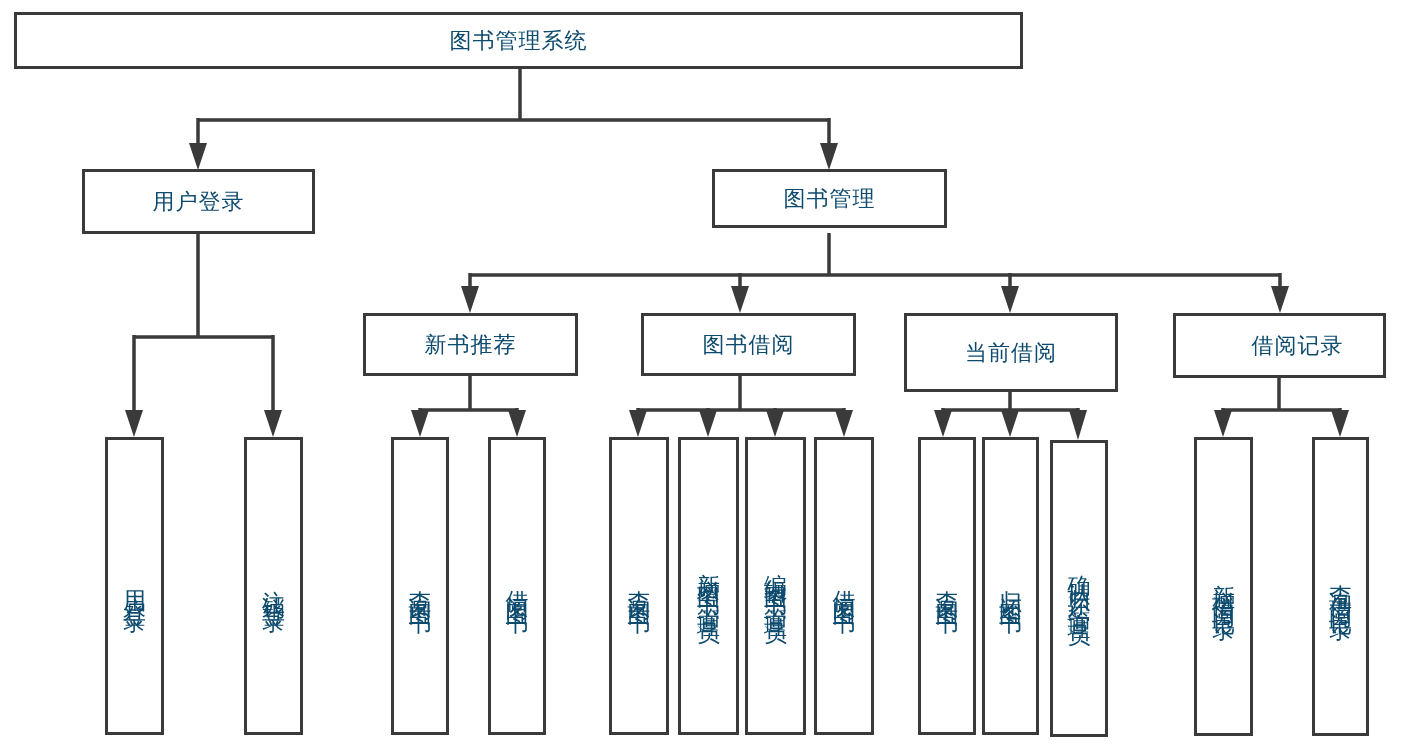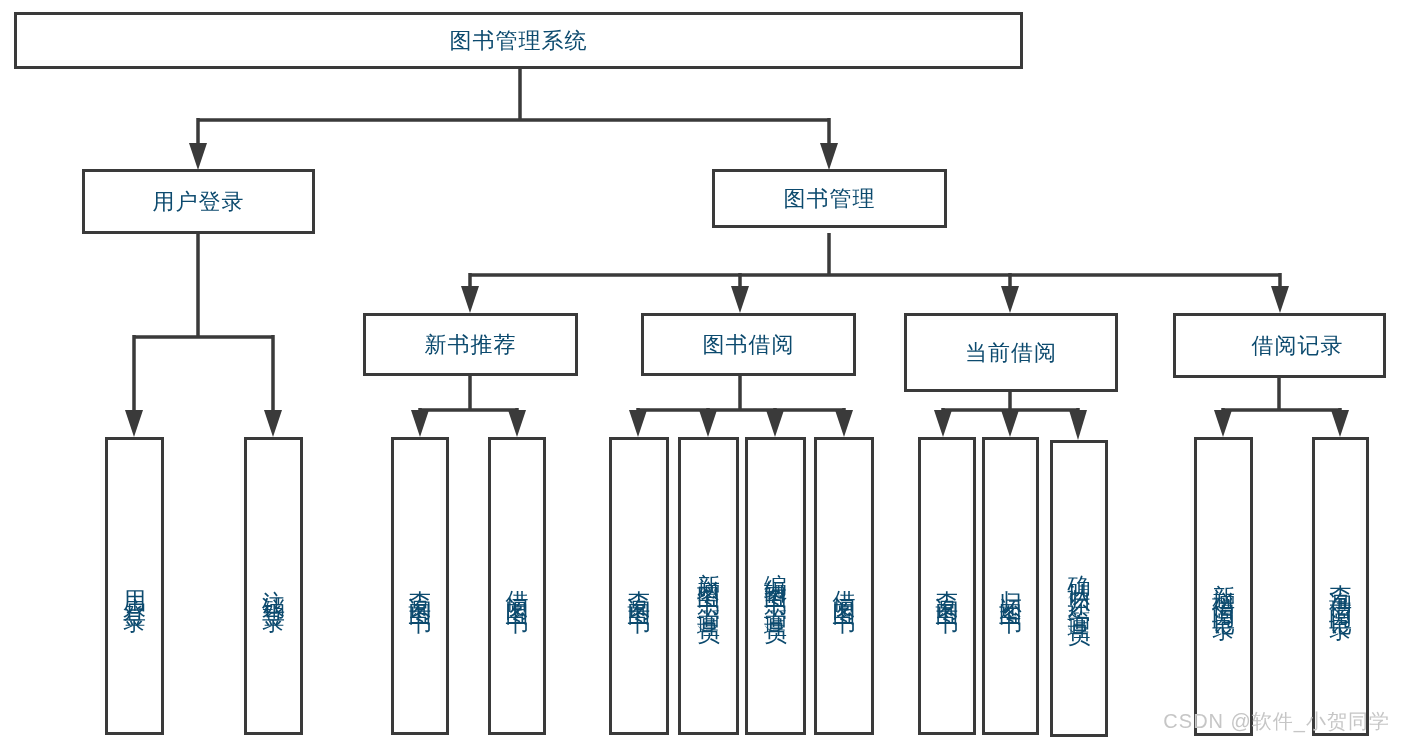--- a/index.html
+++ b/index.html
@@ -148,15 +148,14 @@
     <span class="label">确认归还（管理员）</span>
   </div>
 
   <div class="box v" style="left:1194px; top:437px; width:59px; height:299px;">
     <span class="label">新增借阅记录</span>
   </div>
   <div class="box v" style="left:1312px; top:437px; width:57px; height:299px;">
     <span class="label">查询借阅记录</span>
   </div>
 
-  <div class="watermark">CSDN @软件_小贺同学</div>
 
 </div>
 
 </body></html>

